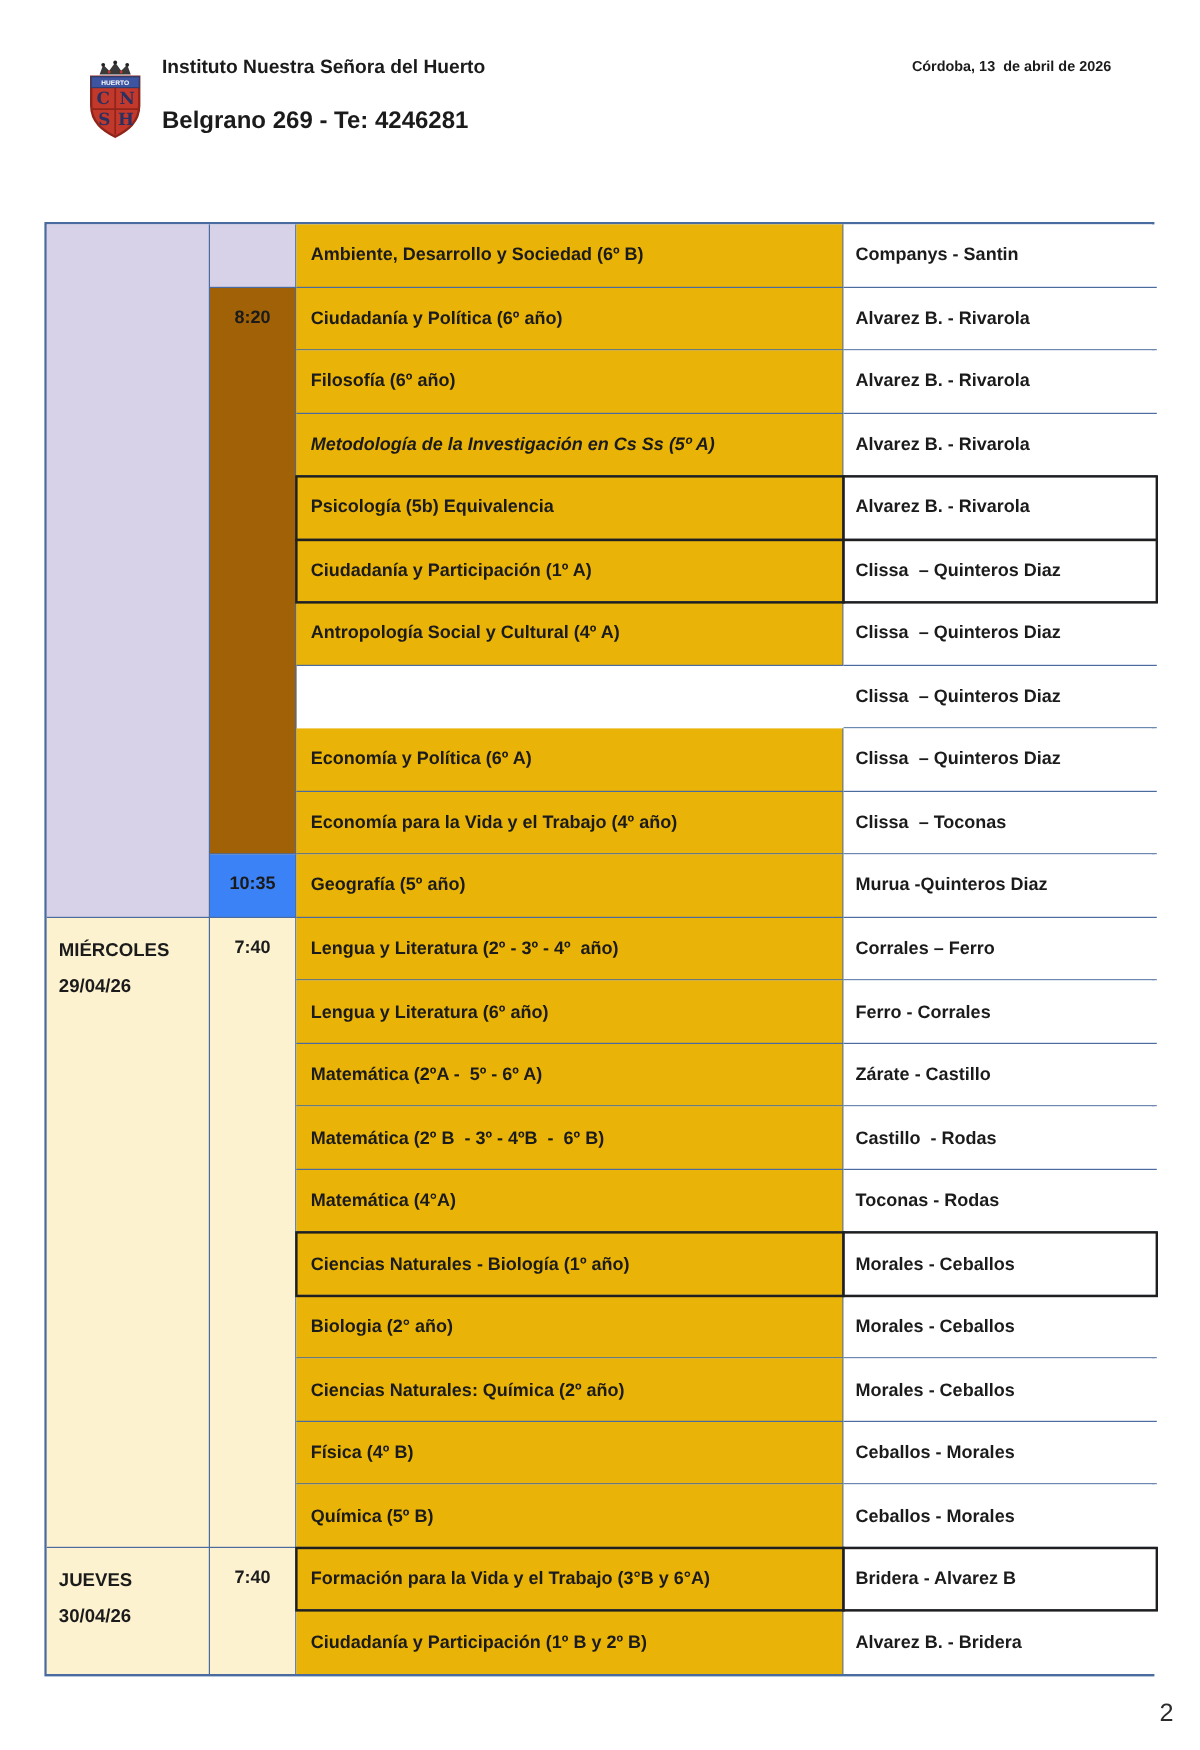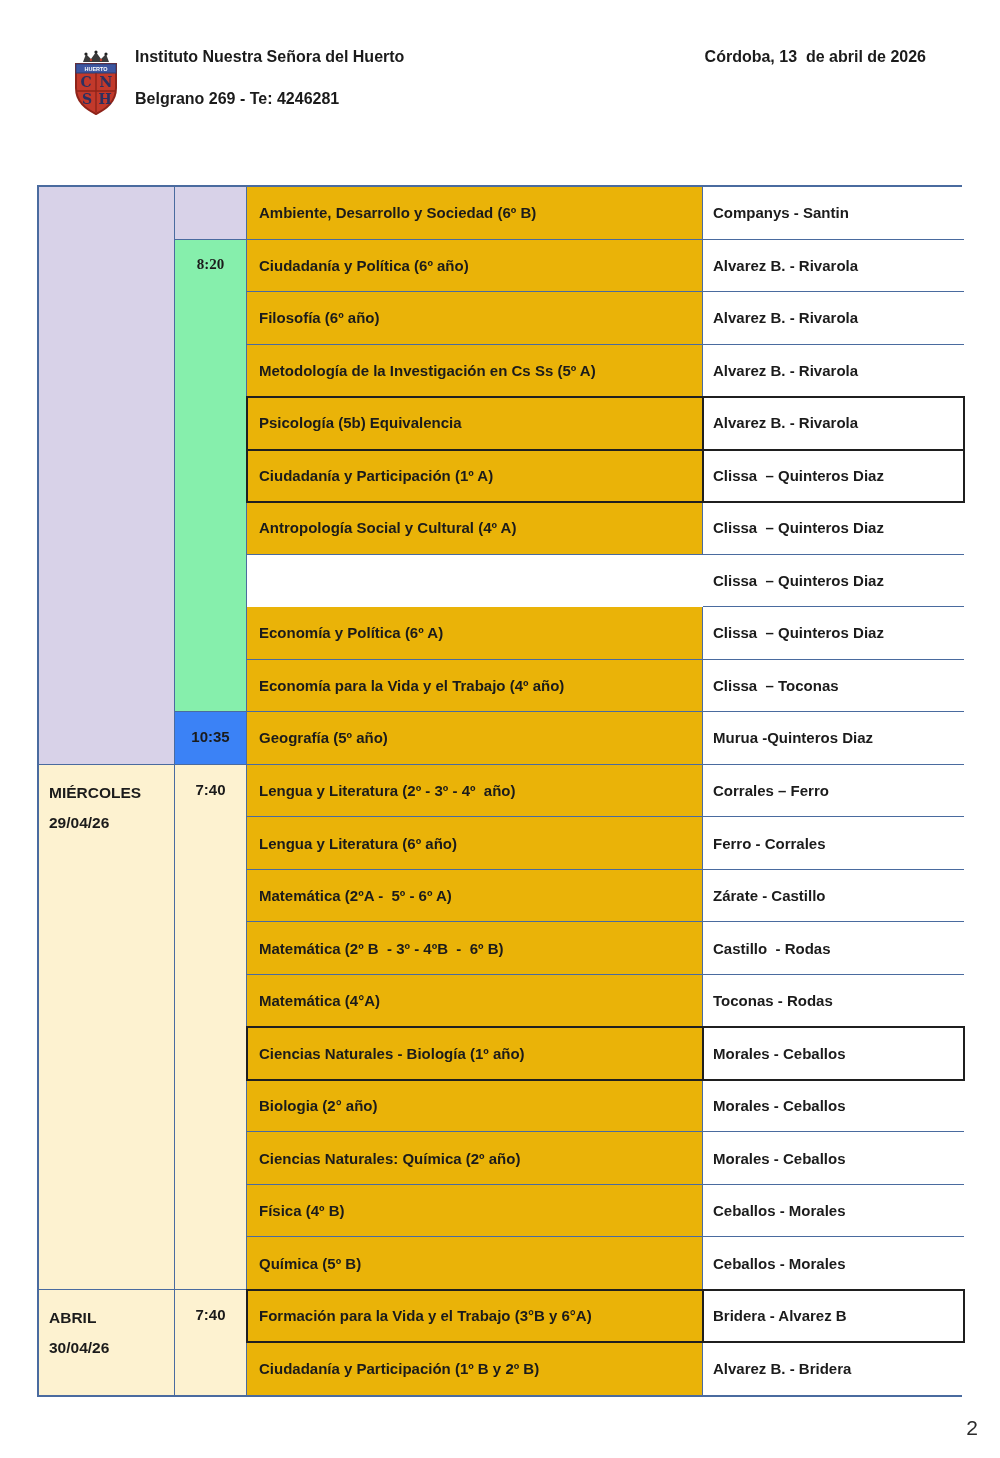--- a/index.html
+++ b/index.html
@@ -13,22 +13,22 @@
     position:relative;
     width:1000px;height:1458px;
     background:#ffffff;
     font-family:"Liberation Sans",sans-serif;
     color:var(--text);
     overflow:hidden;
   }
   
   .logo{position:absolute;left:73px;top:50px;width:46px;height:66px;}
   .institute{position:absolute;left:135px;top:48px;font-size:16px;font-weight:700;white-space:pre;}
-  .doc-date{position:absolute;right:74px;top:48px;font-size:16px;font-weight:700;white-space:pre;}
-  .address{position:absolute;left:135px;top:90px;font-size:16px;font-weight:700;white-space:pre;}
+  .doc-date{position:absolute;right:74px;top:48px;font-size:12px;font-weight:700;white-space:pre;}
+  .address{position:absolute;left:135px;top:90px;font-size:20px;font-weight:700;white-space:pre;}
   .doc-title{
     position:absolute;left:0;top:134px;width:1000px;
     text-align:center;color:var(--title-blue);
     font-size:20px;font-weight:700;letter-spacing:.4px;
     margin:0;
   }
   
   .extable{
     position:absolute;left:37px;top:185px;
     width:925px;height:1212px;
@@ -106,29 +106,29 @@
   </svg>
 
   <div class="institute">Instituto Nuestra Señora del Huerto</div>
   <div class="doc-date">Córdoba, 13  de abril de 2026</div>
   <div class="address">Belgrano 269 - Te: 4246281</div>
 
 
   <div class="extable" id="extable">
       <div class="cell day" style="grid-area: 1 / 1 / span 11; background: rgb(216, 210, 232);"></div>
       <div class="cell time" style="grid-area: 1 / 2 / span 1; background: rgb(216, 210, 232);"></div>
-      <div class="cell time" style="grid-area: 2 / 2 / span 9; background: #86efac; font-family: Liberation Serif, serif;">8:20</div>
+      <div class="cell time" style="grid-area: 2 / 2 / span 9; background: #a16207;">8:20</div>
       <div class="cell time" style="grid-area: 11 / 2 / span 1; background: #3b82f6;">10:35</div>
       <div class="cell subject" style="grid-area: 1 / 3 / span 1;">Ambiente, Desarrollo y Sociedad (6º B)</div>
       <div class="cell teacher col-last" style="grid-area: 1 / 4 / span 1;">Companys - Santin</div>
       <div class="cell subject" style="grid-area: 2 / 3 / span 1;">Ciudadanía y Política (6º año)</div>
       <div class="cell teacher col-last" style="grid-area: 2 / 4 / span 1;">Alvarez B. - Rivarola</div>
       <div class="cell subject" style="grid-area: 3 / 3 / span 1;">Filosofía (6º año)</div>
       <div class="cell teacher col-last" style="grid-area: 3 / 4 / span 1;">Alvarez B. - Rivarola</div>
-      <div class="cell subject" style="grid-area: 4 / 3 / span 1;">Metodología de la Investigación en Cs Ss (5º A)</div>
+      <div class="cell subject" style="grid-area: 4 / 3 / span 1; font-style: italic;">Metodología de la Investigación en Cs Ss (5º A)</div>
       <div class="cell teacher col-last" style="grid-area: 4 / 4 / span 1;">Alvarez B. - Rivarola</div>
       <div class="cell subject dark" style="grid-area: 5 / 3 / span 1;">Psicología (5b) Equivalencia</div>
       <div class="cell teacher dark col-last" style="grid-area: 5 / 4 / span 1;">Alvarez B. - Rivarola</div>
       <div class="cell subject dark" style="grid-area: 6 / 3 / span 1;">Ciudadanía y Participación (1º A)</div>
       <div class="cell teacher dark col-last" style="grid-area: 6 / 4 / span 1;">Clissa  – Quinteros Diaz</div>
       <div class="cell subject" style="grid-area: 7 / 3 / span 1;">Antropología Social y Cultural (4º A)</div>
       <div class="cell teacher col-last" style="grid-area: 7 / 4 / span 1;">Clissa  – Quinteros Diaz</div>
       <div class="cell teacher col-last" style="grid-area: 8 / 4 / span 1;">Clissa  – Quinteros Diaz</div>
       <div class="cell subject" style="grid-area: 9 / 3 / span 1; text-align: center;">Economía y Política (6º A)</div>
       <div class="cell teacher col-last" style="grid-area: 9 / 4 / span 1;">Clissa  – Quinteros Diaz</div>
@@ -155,21 +155,21 @@
       <div class="cell teacher dark col-last" style="grid-area: 17 / 4 / span 1;">Morales - Ceballos</div>
       <div class="cell subject" style="grid-area: 18 / 3 / span 1;">Biologia (2° año)</div>
       <div class="cell teacher col-last" style="grid-area: 18 / 4 / span 1;">Morales - Ceballos</div>
       <div class="cell subject" style="grid-area: 19 / 3 / span 1;">Ciencias Naturales: Química (2º año)</div>
       <div class="cell teacher col-last" style="grid-area: 19 / 4 / span 1;">Morales - Ceballos</div>
       <div class="cell subject" style="grid-area: 20 / 3 / span 1;">Física (4º B)</div>
       <div class="cell teacher col-last" style="grid-area: 20 / 4 / span 1;">Ceballos - Morales</div>
       <div class="cell subject" style="grid-area: 21 / 3 / span 1;">Química (5º B)</div>
       <div class="cell teacher col-last" style="grid-area: 21 / 4 / span 1;">Ceballos - Morales</div>
       <div class="cell day row-last" style="grid-area: 22 / 1 / span 2; background: rgb(253, 242, 208);">
-        <div>ABRIL</div>
+        <div>JUEVES</div>
         <div>30/04/26</div>
       </div>
       <div class="cell time row-last" style="grid-area: 22 / 2 / span 2; background: rgb(253, 242, 208);">7:40</div>
       <div class="cell subject dark" style="grid-area: 22 / 3 / span 1;">Formación para la Vida y el Trabajo (3°B y 6°A)</div>
       <div class="cell teacher dark col-last" style="grid-area: 22 / 4 / span 1;">Bridera - Alvarez B</div>
       <div class="cell subject row-last" style="grid-area: 23 / 3 / span 1;">Ciudadanía y Participación (1º B y 2º B)</div>
       <div class="cell teacher col-last row-last" style="grid-area: 23 / 4 / span 1;">Alvarez B. - Bridera</div>
     </div>
 
   <div class="page-number">2</div>

